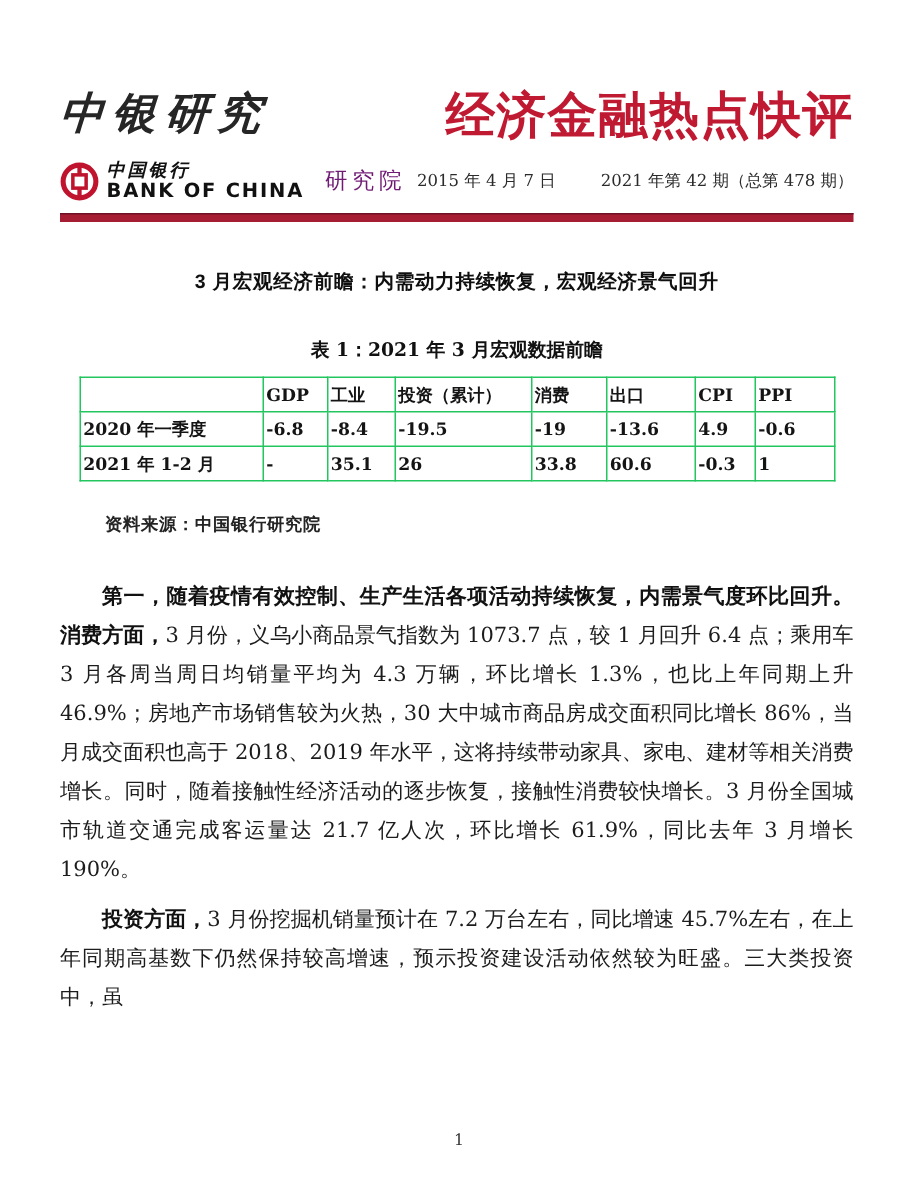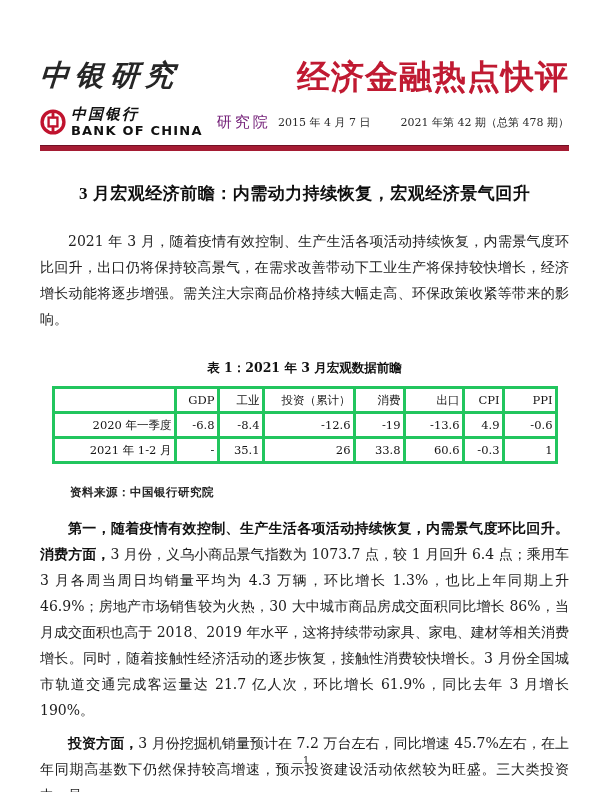--- a/index.html
+++ b/index.html
@@ -23,69 +23,69 @@
     font-family:"DejaVu Sans","Liberation Sans",sans-serif;
     font-weight:bold;font-size:33px;letter-spacing:1px;color:#C01A32;
     line-height:1;
   }
   .mast-row2{display:flex;align-items:center;margin-top:11px;}
   .boc-logo{display:flex;align-items:center;}
   .boc-emblem{width:26px;height:26px;flex:0 0 auto;}
   .boc-names{margin-left:5px;line-height:1;}
   .boc-cn{
     font-family:Liberation Serif, serif;
-    font-weight:bold;font-style:italic;font-size:15px;letter-spacing:2px;color:#111;
+    font-weight:bold;font-style:italic;font-size:12px;letter-spacing:2px;color:#111;
   }
   .boc-en{
     font-family:"DejaVu Sans","Liberation Sans",sans-serif;
     font-weight:bold;font-size:13px;letter-spacing:1.2px;color:#111;margin-top:2px;
   }
   .institute{
     font-size:15px;color:#701a75;letter-spacing:3px;margin-left:14px;
     font-family:"DejaVu Sans","Liberation Sans",sans-serif;
   }
   .issue-line{margin-left:auto;display:flex;gap:30px;align-items:baseline;
     font-size:11px;color:#2b2b2b;}
   .rule{
     margin-top:8px;height:5px;background:#A51C33;border-top:1.5px solid #701024;
   }
 
   
   .doc-title{
     margin-top:31px;text-align:center;
-    font-family:Liberation Serif, serif;
-    font-weight:bold;font-size:17px;letter-spacing:0.5px;color:#0f0f0f;
+    font-family:Liberation Sans, sans-serif;
+    font-weight:bold;font-size:13px;letter-spacing:0.5px;color:#0f0f0f;
   }
   .para{
     margin:0;font-size:14px;line-height:26px;text-align:justify;text-indent:2em;
     color:#1c1c1c;
   }
   .intro{margin-top:23px;}
   .lead{
     font-family:"DejaVu Sans","Liberation Sans",sans-serif;
     font-weight:bold;color:#111;
   }
 
   
   .tbl-caption{
     margin-top:28px;text-align:center;font-weight:bold;font-size:12.5px;color:#111;
   }
   table.macro{
     margin:9px auto 0 auto;border-collapse:collapse;table-layout:fixed;
     width:503px;font-size:11.5px;color:#141414;
   }
   table.macro th,table.macro td{
-    border:3px solid #22c55e;text-align:right;vertical-align:middle;
-    height:20px;padding:1px 2px;font-weight:normal;overflow:hidden;white-space:nowrap;
+    border:1px solid #22c55e;text-align:left;vertical-align:middle;
+    height:20px;padding:1px 2px;font-weight:bold;overflow:hidden;white-space:nowrap;
   }
   .source-note{
     margin:21px 0 0 30px;font-size:11.5px;font-weight:bold;color:#242424;
     letter-spacing:0.5px;
   }
-  .p2{margin-top:15px;}
+  .p2{margin-top:28px;}
   .p3{margin-top:7px;}
 
   .page-number{
     position:absolute;bottom:26px;left:0;width:100%;text-align:center;
     font-size:10.5px;color:#333;
   }
 </style>
 </head>
 <body>
 
@@ -113,21 +113,20 @@
     <div class="issue-line">
       <span>2015 年 4 月 7 日</span>
       <span>2021 年第 42 期（总第 478 期）</span>
     </div>
   </div>
 
   <div class="rule"></div>
 
   <div class="doc-title">3 月宏观经济前瞻：内需动力持续恢复，宏观经济景气回升</div>
 
-  <p class="para intro">2021 年 3 月，随着疫情有效控制、生产生活各项活动持续恢复，内需景气度环比回升，出口仍将保持较高景气，在需求改善带动下工业生产将保持较快增长，经济增长动能将逐步增强。需关注大宗商品价格持续大幅走高、环保政策收紧等带来的影响。</p>
 
   <div class="tbl-caption">表 1：2021 年 3 月宏观数据前瞻</div>
 
   <table class="macro">
     <colgroup>
       <col style="width:122px">
         <col style="width:43px">
         <col style="width:45px">
       <col style="width:91px">
         <col style="width:50px">
@@ -145,21 +144,21 @@
           <th>出口</th>
           <th>CPI</th>
           <th>PPI</th>
         </tr>
       </thead>
     <tbody>
         <tr>
           <td>2020 年一季度</td>
           <td>-6.8</td>
           <td>-8.4</td>
-          <td>-12.6</td>
+          <td>-19.5</td>
           <td>-19</td>
           <td>-13.6</td>
           <td>4.9</td>
           <td>-0.6</td>
         </tr>
         <tr>
           <td>2021 年 1-2 月</td>
           <td>-</td>
           <td>35.1</td>
           <td>26</td>

